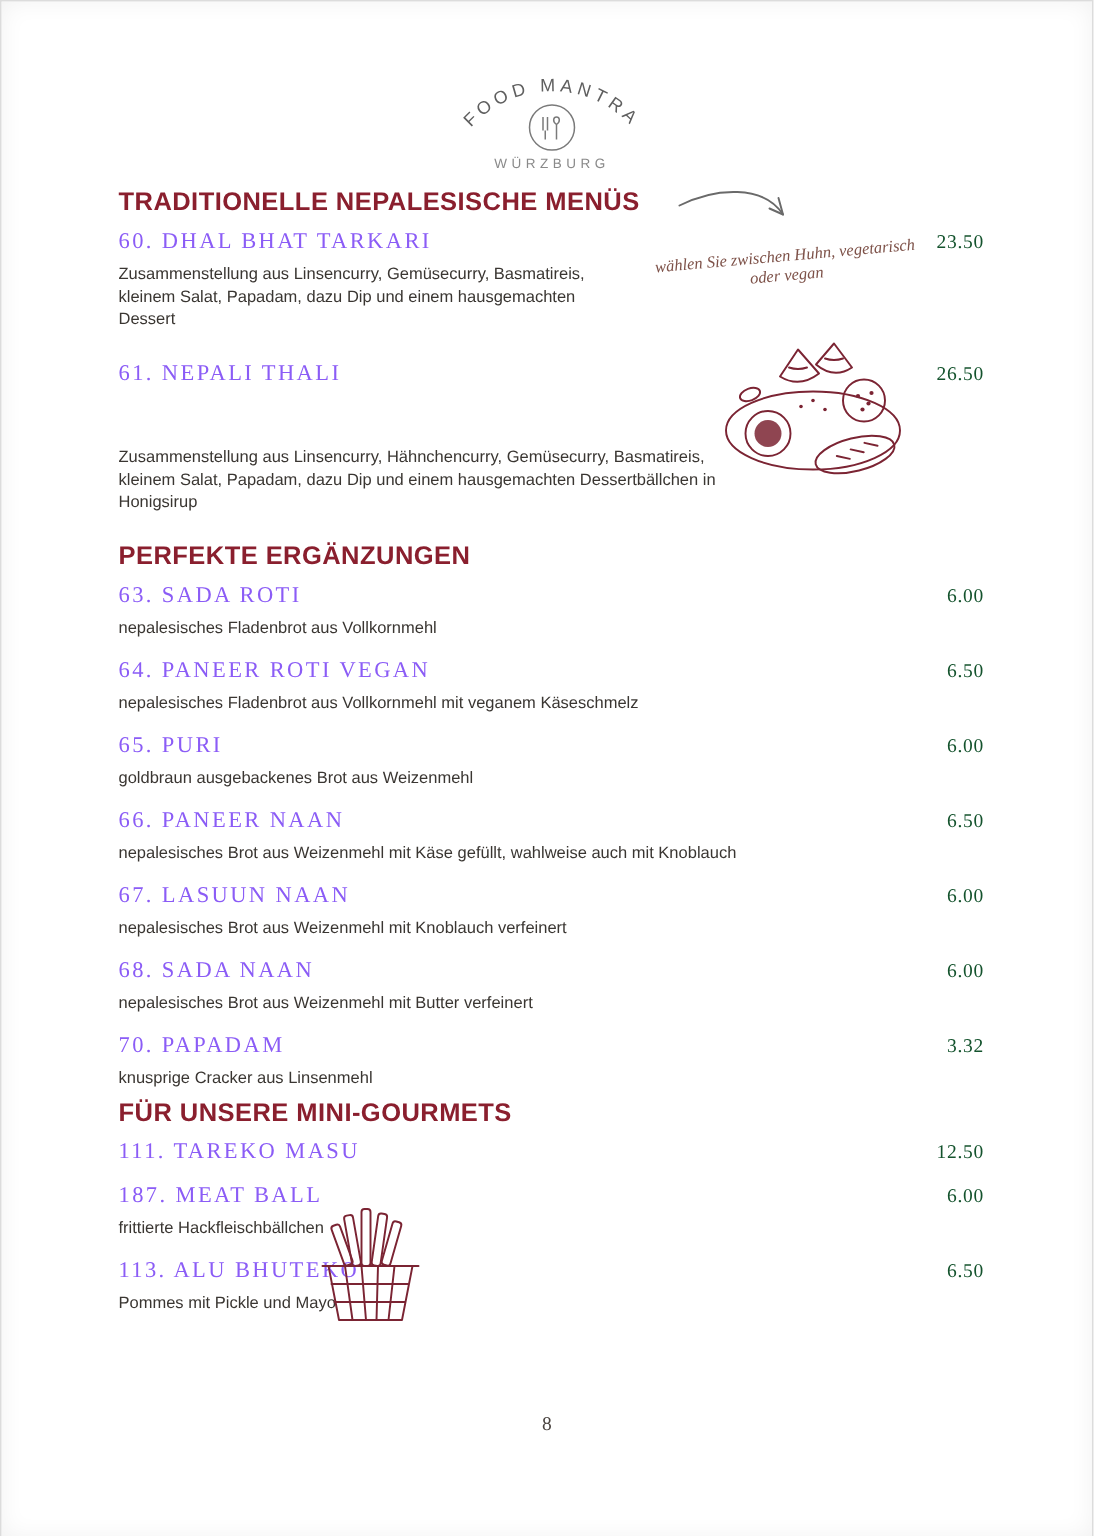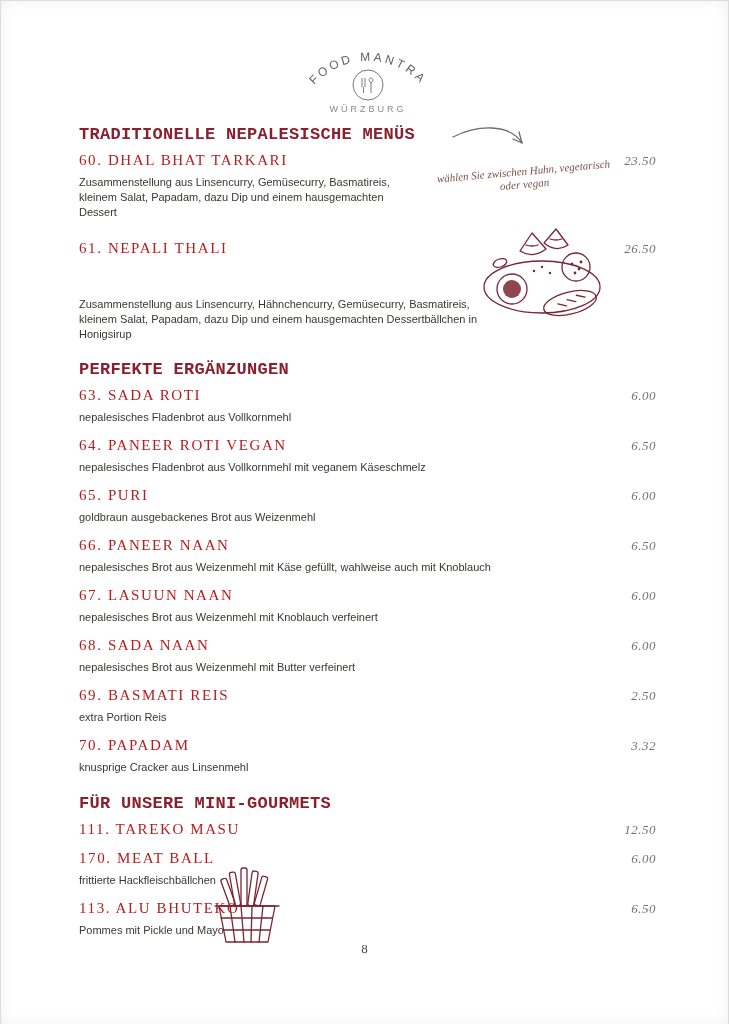--- a/index.html
+++ b/index.html
@@ -6,36 +6,36 @@
   body{display:flex;justify-content:center;font-family:"Liberation Sans",sans-serif;}
   .page{
     width:729px;height:1024px;background:#ffffff;position:relative;overflow:hidden;
     border:1px solid #dcdcdc;box-shadow:inset 0 0 16px rgba(0,0,0,.06);
     color:#383432;
   }
   .content{position:absolute;left:78px;top:0;width:577px;}
   .logo-wrap{text-align:center;padding-top:26px;height:88px;}
   .section{position:relative;}
   .sec-title{
-    font-family:Liberation Mono, monospace;font-weight:700;font-size:17px;
+    font-family:Liberation Sans, sans-serif;font-weight:700;font-size:17px;
     letter-spacing:.3px;color:#8a1f2e;margin:0 0 8px 0;
   }
   .sec1{margin-top:10px;}
   .sec2{margin-top:18px;}
-  .sec3{margin-top:19px;}
+  .sec3{margin-top:5px;}
   .item{margin-top:12px;}
   .item.tight{margin-top:4px;}
   .item.mt20{margin-top:20px;}
   .row{display:flex;justify-content:space-between;align-items:baseline;}
   .iname{
     font-family:"Liberation Serif",serif;font-size:15px;letter-spacing:1.6px;
-    color:#b91c1c;white-space:nowrap;
+    color:#8b5cf6;white-space:nowrap;
   }
   .iprice{
-    font-family:"Liberation Serif",serif;font-size:13px;letter-spacing:.5px;color:#737373;font-style:italic;
+    font-family:"Liberation Serif",serif;font-size:13px;letter-spacing:.5px;color:#14532d;
   }
   .idesc{font-size:11px;line-height:15px;color:#3a3632;margin-top:6px;}
   .w345{max-width:345px;}
   .w400{max-width:400px;margin-top:40px;}
   .handnote{
     position:absolute;left:356px;top:40px;width:178px;transform:rotate(-5deg);
     font-family:"Liberation Serif",serif;font-style:italic;font-size:11px;
     line-height:13px;color:#7d5148;text-align:center;
   }
   .choice-arrow{position:absolute;left:372px;top:-4px;width:90px;height:40px;}
@@ -163,27 +163,20 @@
       </div>
 
       <div class="item">
         <div class="row">
           <span class="iname">68. SADA NAAN</span>
           <span class="iprice">6.00</span>
         </div>
         <div class="idesc">nepalesisches Brot aus Weizenmehl mit Butter verfeinert</div>
       </div>
 
-      <div class="item">
-        <div class="row">
-          <span class="iname">69. BASMATI REIS</span>
-          <span class="iprice">2.50</span>
-        </div>
-        <div class="idesc">extra Portion Reis</div>
-      </div>
 
       <div class="item">
         <div class="row">
           <span class="iname">70. PAPADAM</span>
           <span class="iprice">3.32</span>
         </div>
         <div class="idesc">knusprige Cracker aus Linsenmehl</div>
       </div>
 
     </div>
@@ -193,21 +186,21 @@
 
       <div class="item tight">
         <div class="row">
           <span class="iname">111. TAREKO MASU</span>
           <span class="iprice">12.50</span>
         </div>
       </div>
 
       <div class="item">
         <div class="row">
-          <span class="iname">170. MEAT BALL</span>
+          <span class="iname">187. MEAT BALL</span>
           <span class="iprice">6.00</span>
         </div>
         <div class="idesc">frittierte Hackfleischbällchen</div>
       </div>
 
       <div class="item">
         <div class="row">
           <span class="iname">113. ALU BHUTEKO</span>
           <span class="iprice">6.50</span>
         </div>

